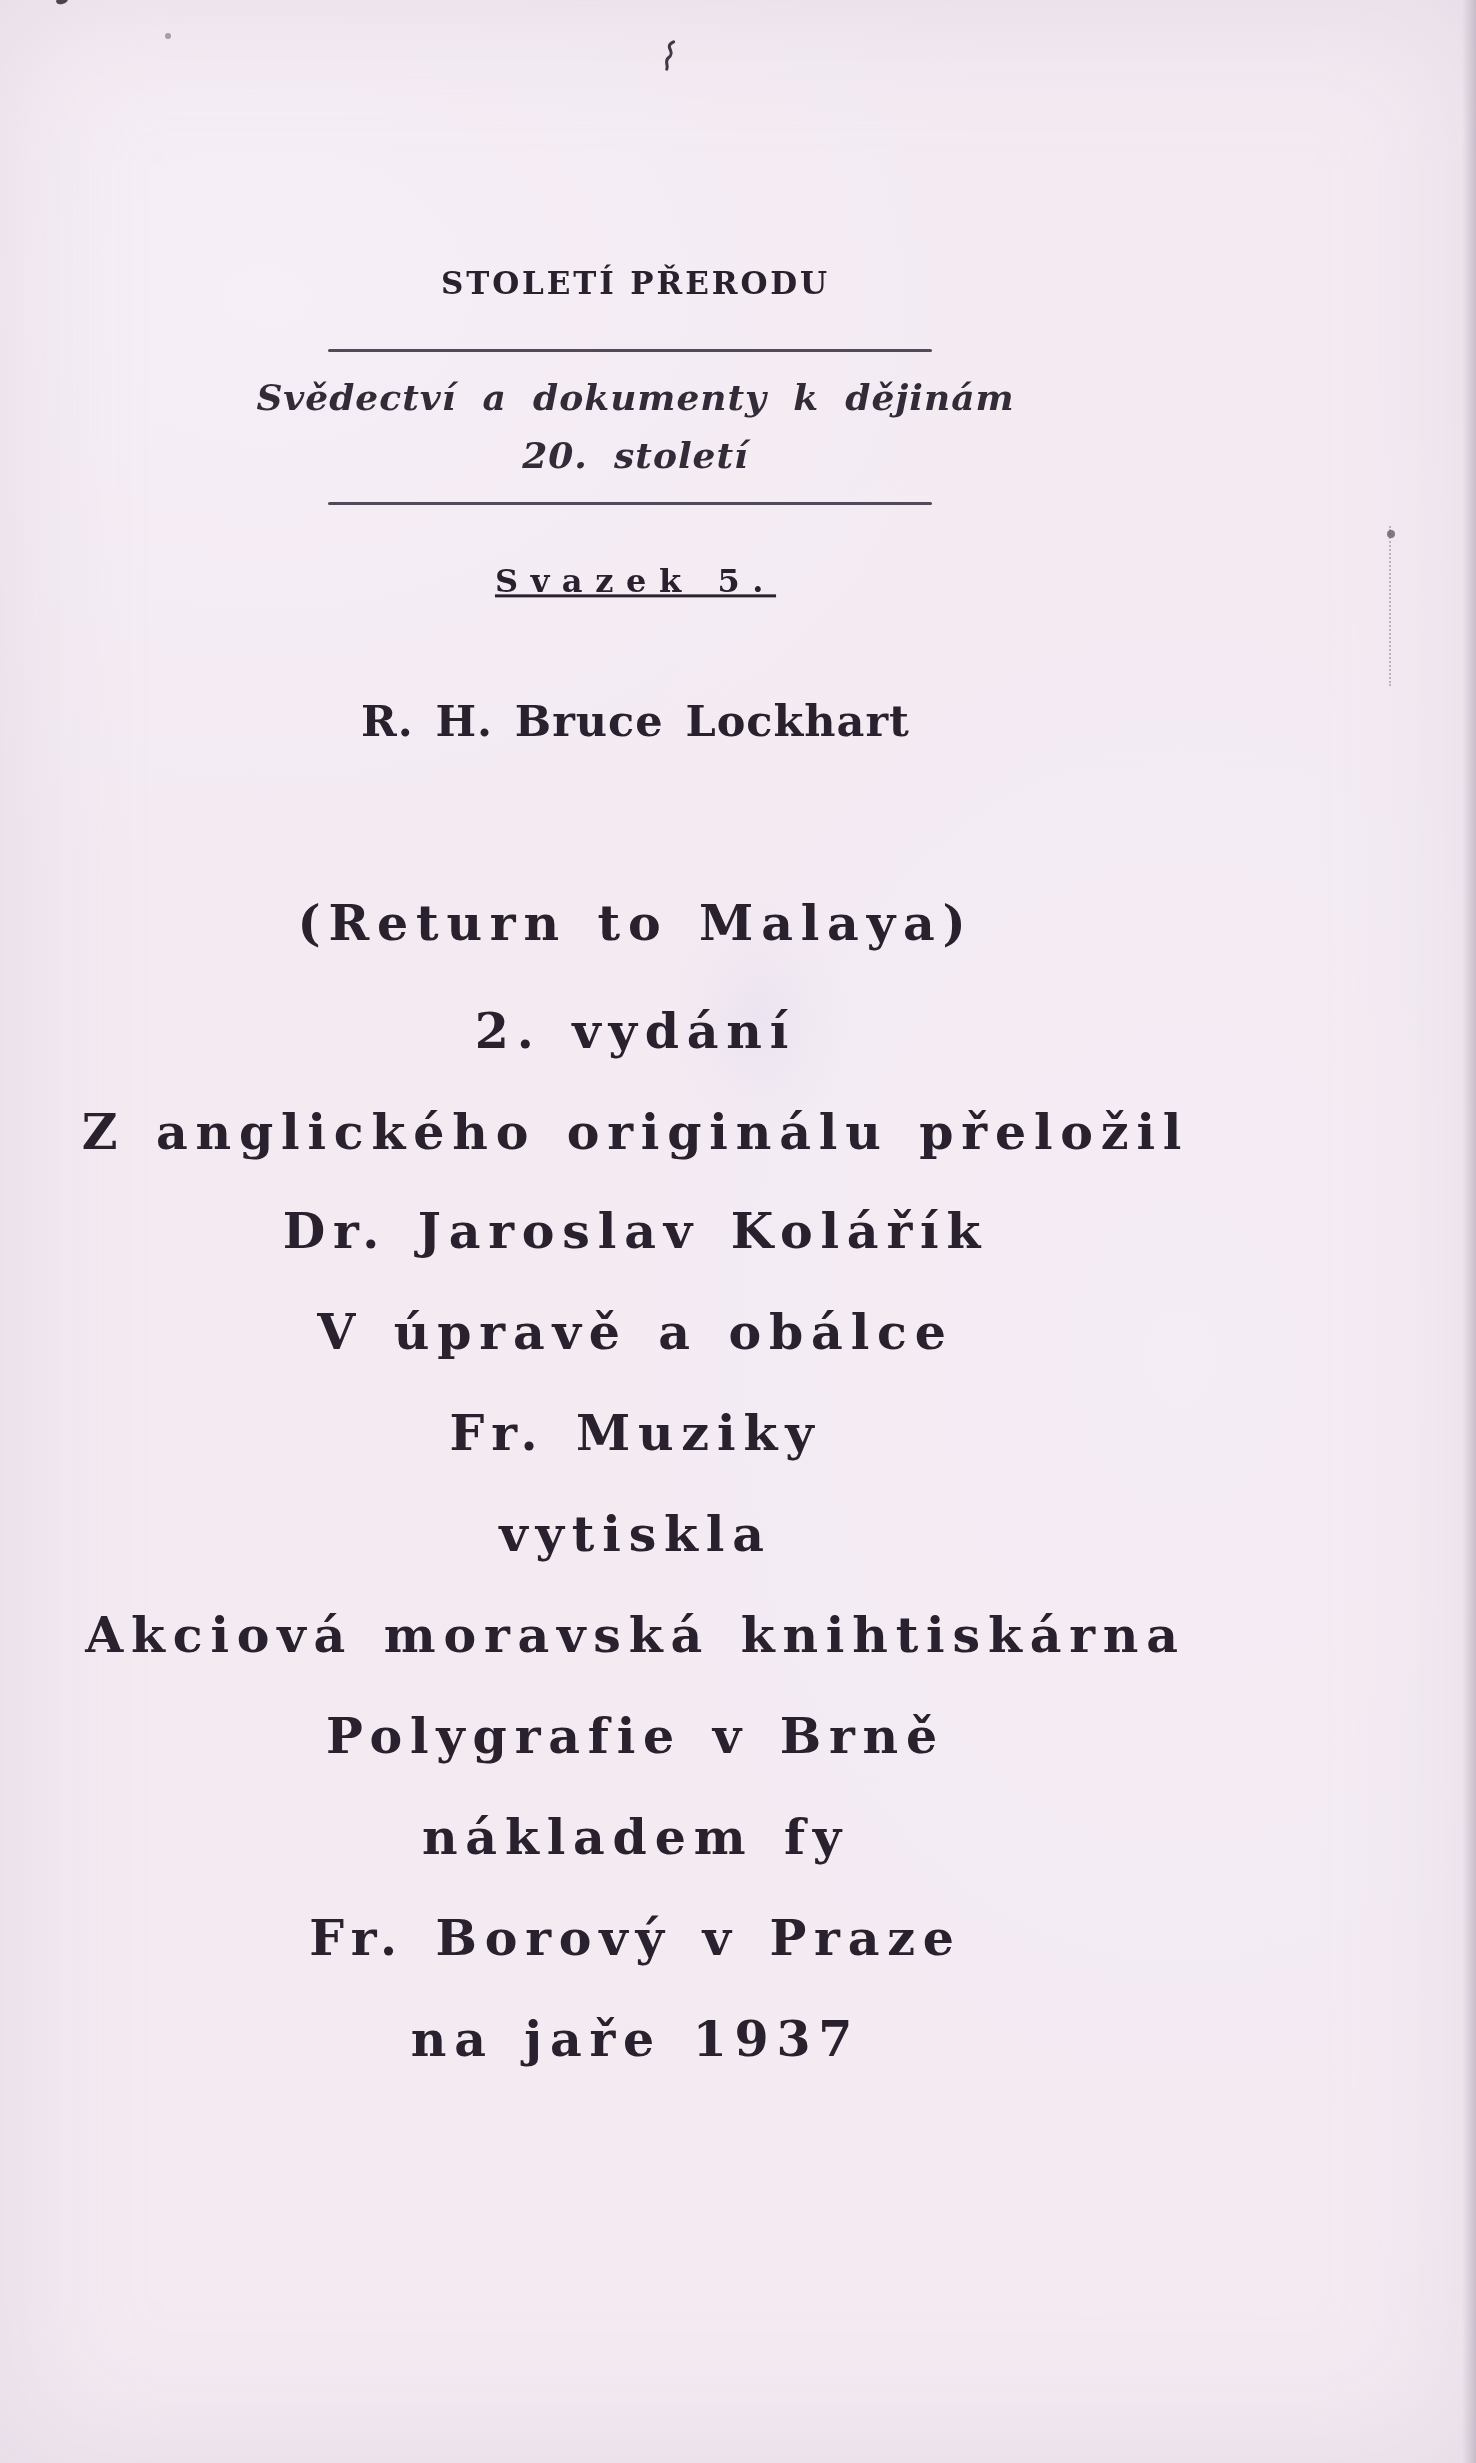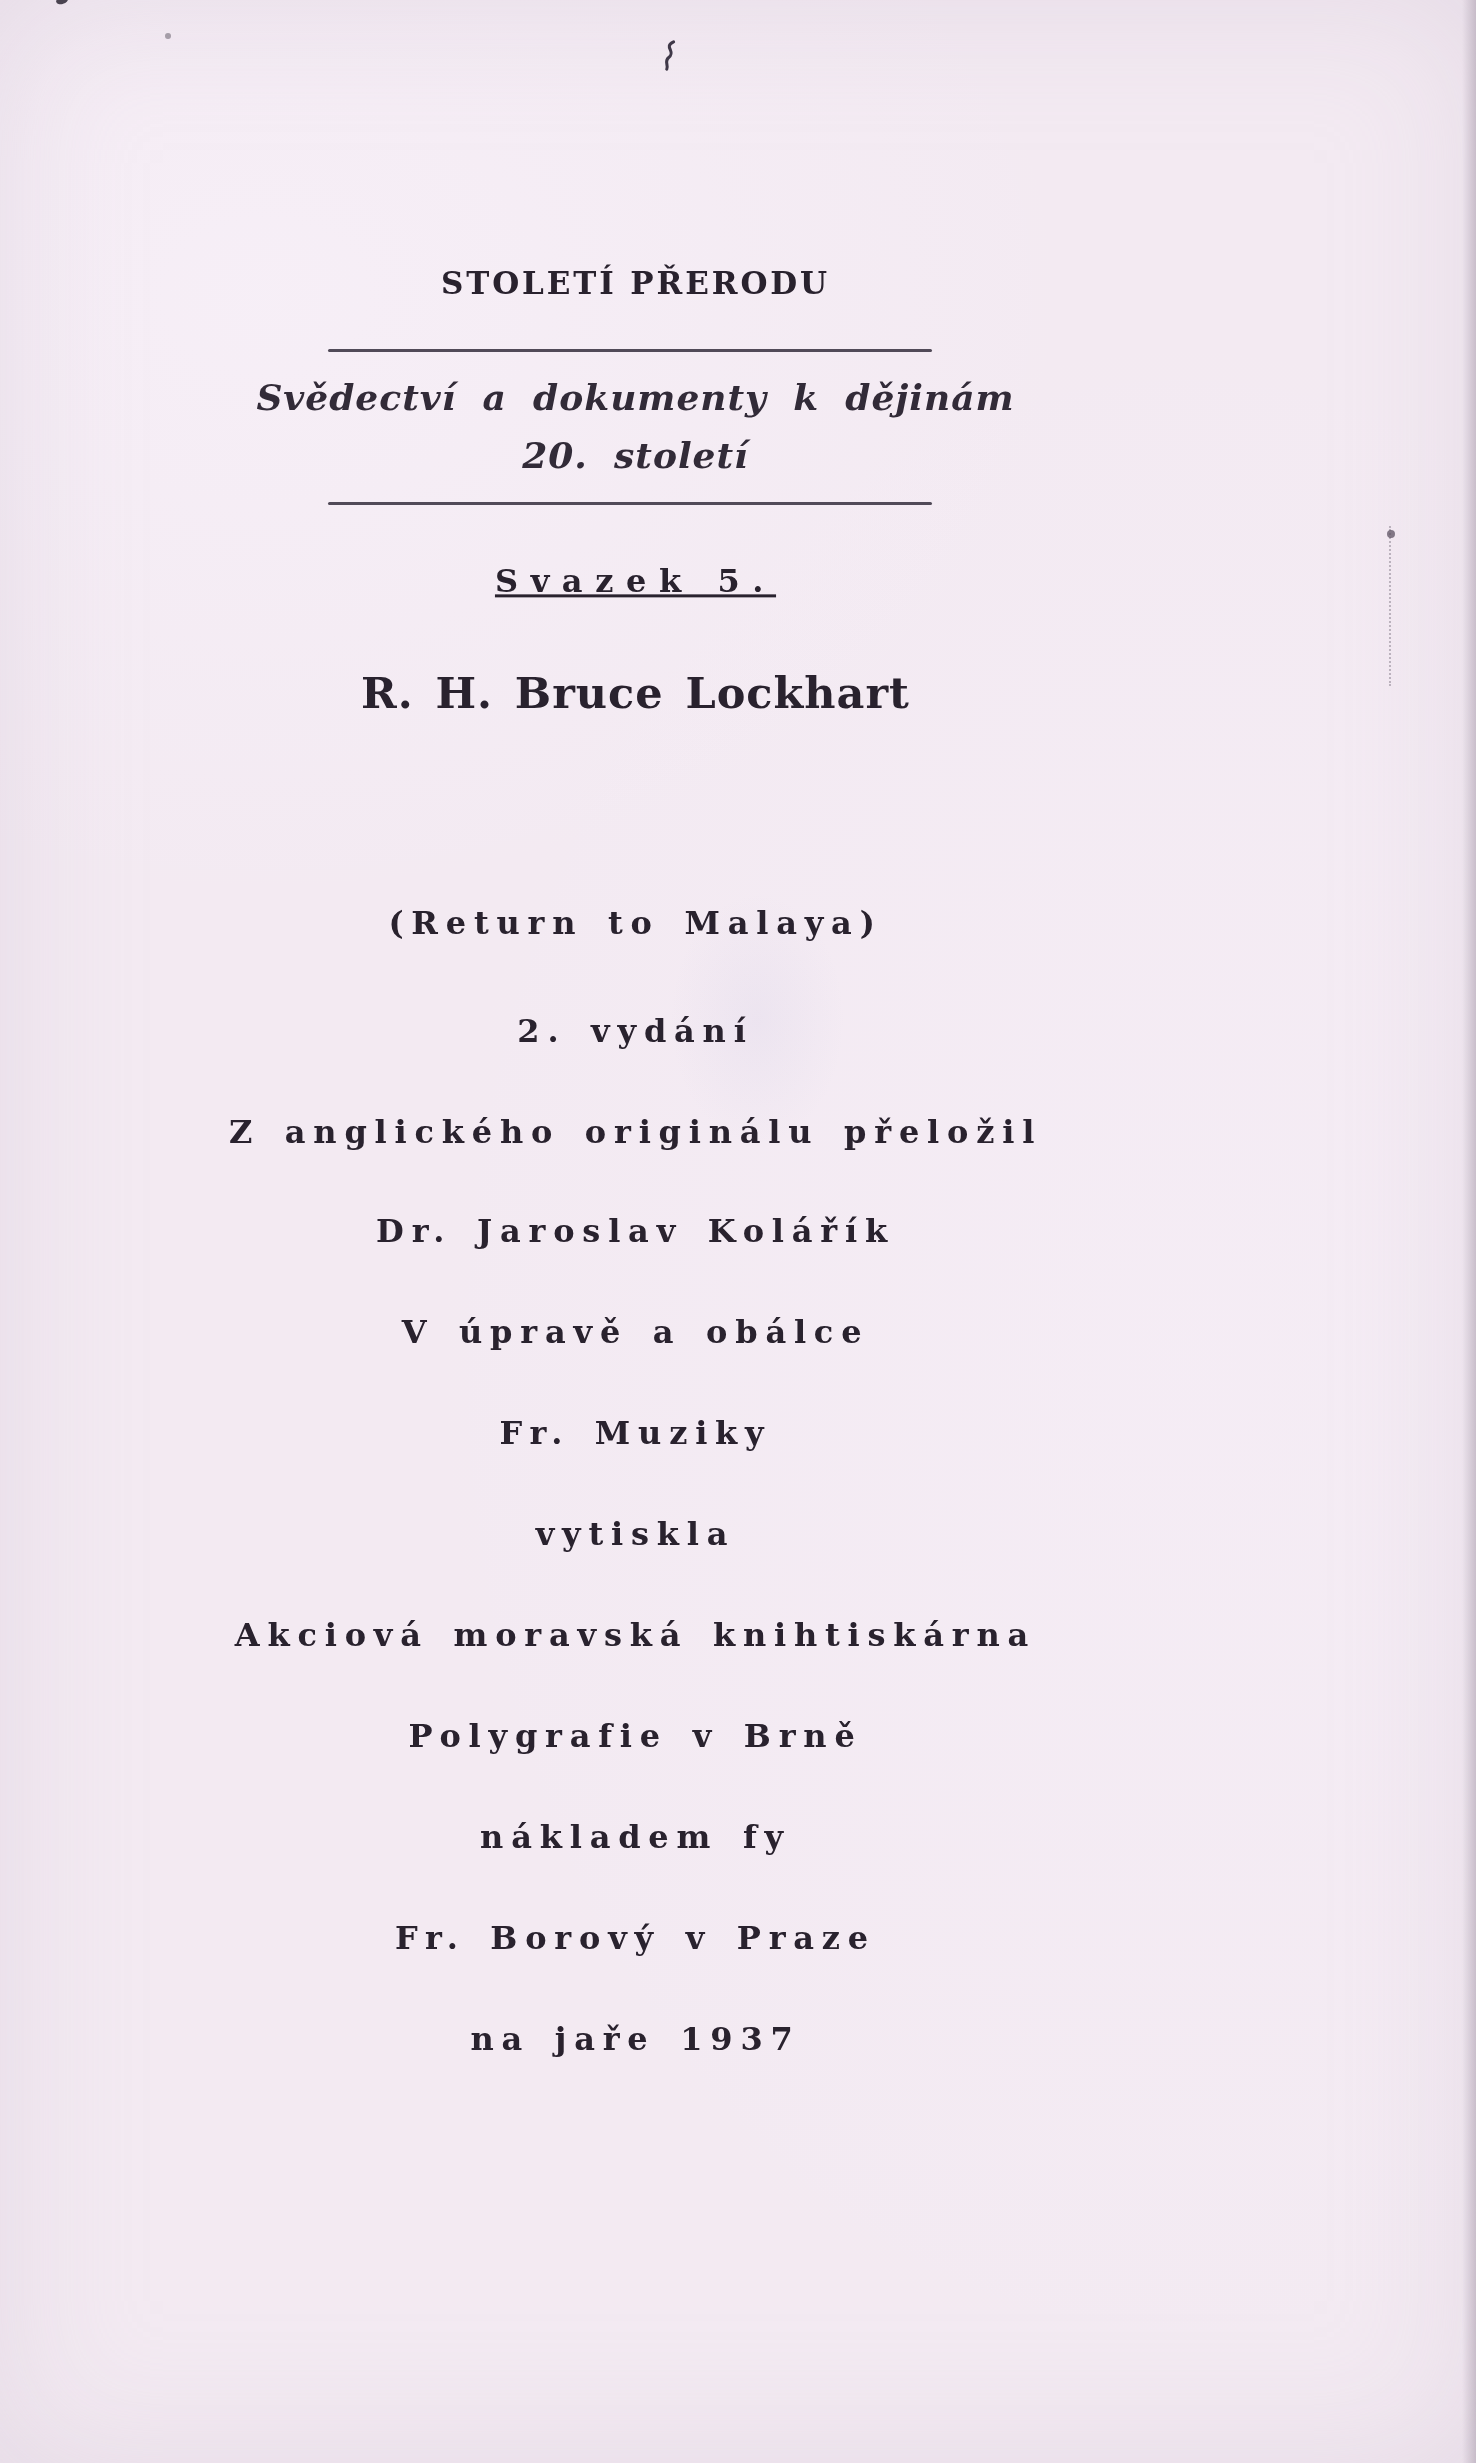--- a/index.html
+++ b/index.html
@@ -43,27 +43,27 @@
     background: var(--rule); opacity: 0.88; border-radius: 1.9px;
   }
   .italic-line {
     font-size: 36px; font-style: italic; font-weight: bold;
     letter-spacing: 1px; word-spacing: 12.6px; color: #322b38;
   }
   .volume-line {
     font-size: 32px; font-weight: bold; letter-spacing: 12.6px; text-decoration: underline;
   }
   .author-line {
-    font-size: 43px; font-weight: bold; letter-spacing: 1px; word-spacing: 5.8px;
+    font-size: 43px; font-weight: bold; letter-spacing: 1px; word-spacing: 5.8px; margin-top: 28px;
   }
   .book-title {
     font-size: 78px; font-weight: bold; letter-spacing: 4.9px; color: #201a26;
   }
   .body-line {
-    font-size: 32px; font-weight: bold; letter-spacing: 7.8px; word-spacing: 5.8px;
+    font-size: 49px; font-weight: bold; letter-spacing: 7.8px; word-spacing: 5.8px;
   }
   
   .speck {
     position: absolute; background: #4a4350; border-radius: 50%;
   }
   .speck-a { left: 56px; top: -2.9px; width: 11.6px; height: 6.8px; transform: rotate(-15deg); }
   .speck-b { left: 165px; top: 33px; width: 5.8px; height: 5.8px; opacity: 0.45; }
   .squiggle { position: absolute; left: 660px; top: 39px; }
   .crease {
     position: absolute; left: 1389px; top: 526px; height: 160px; width: 0;

